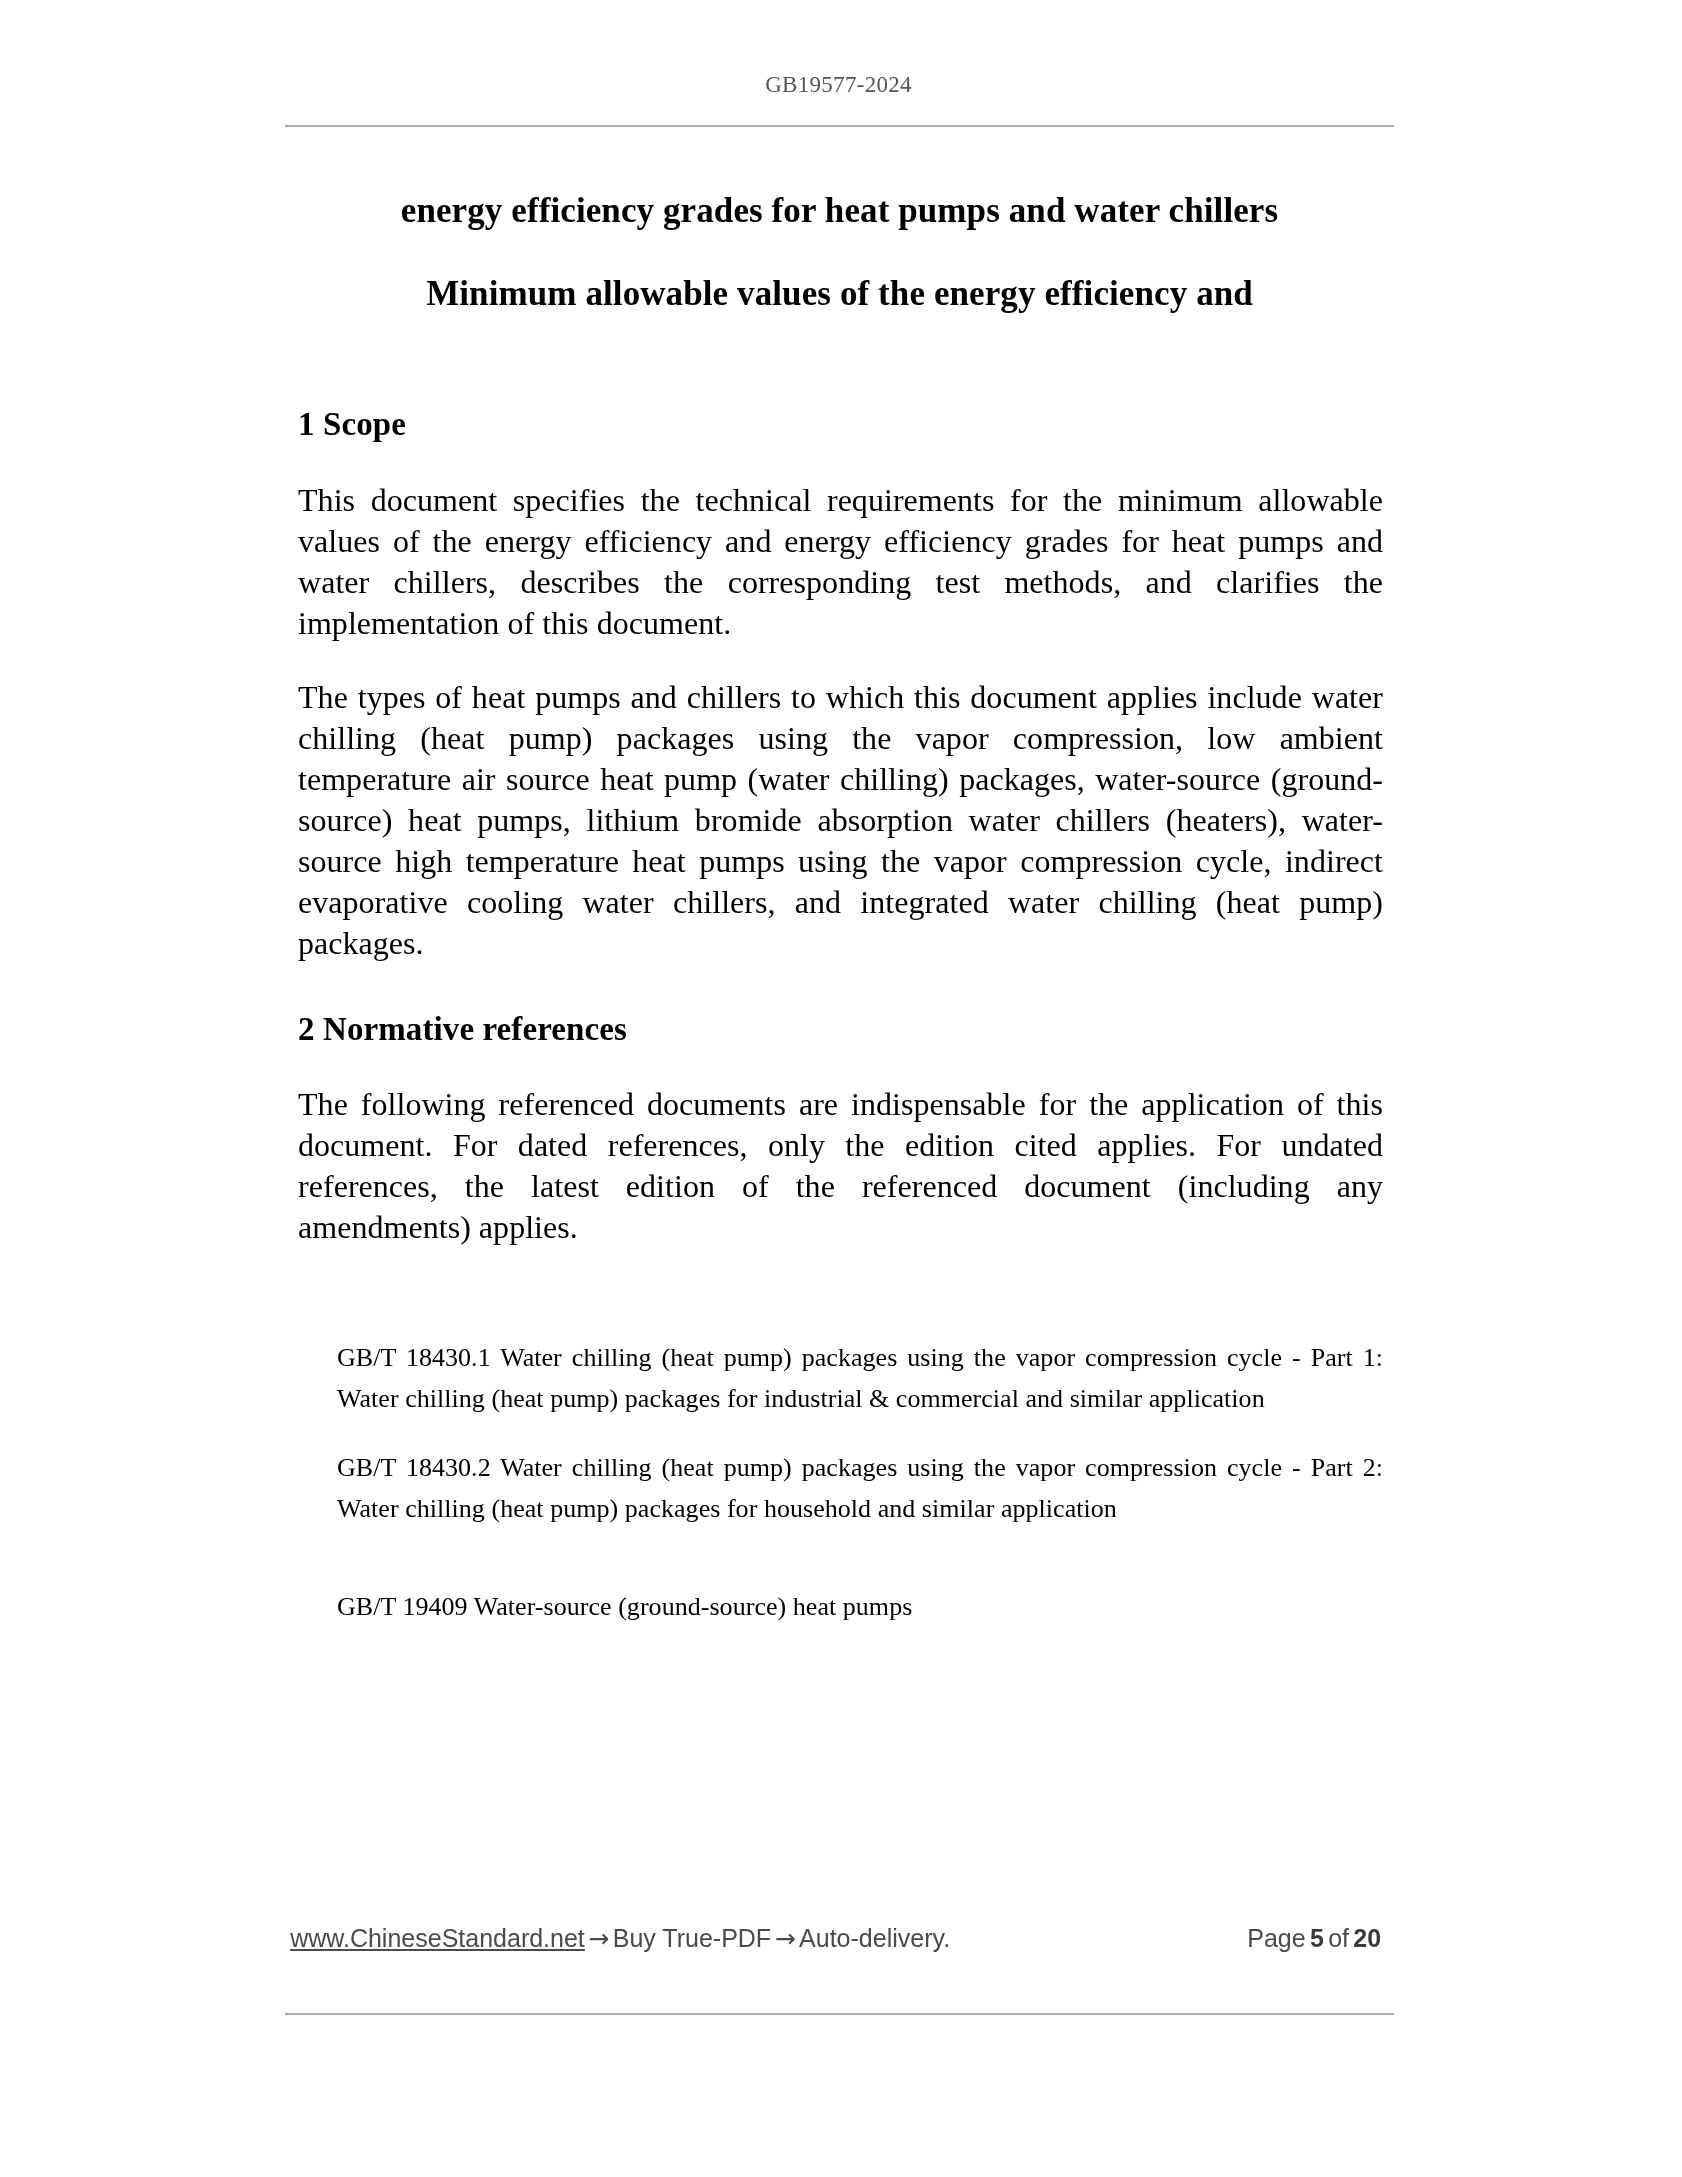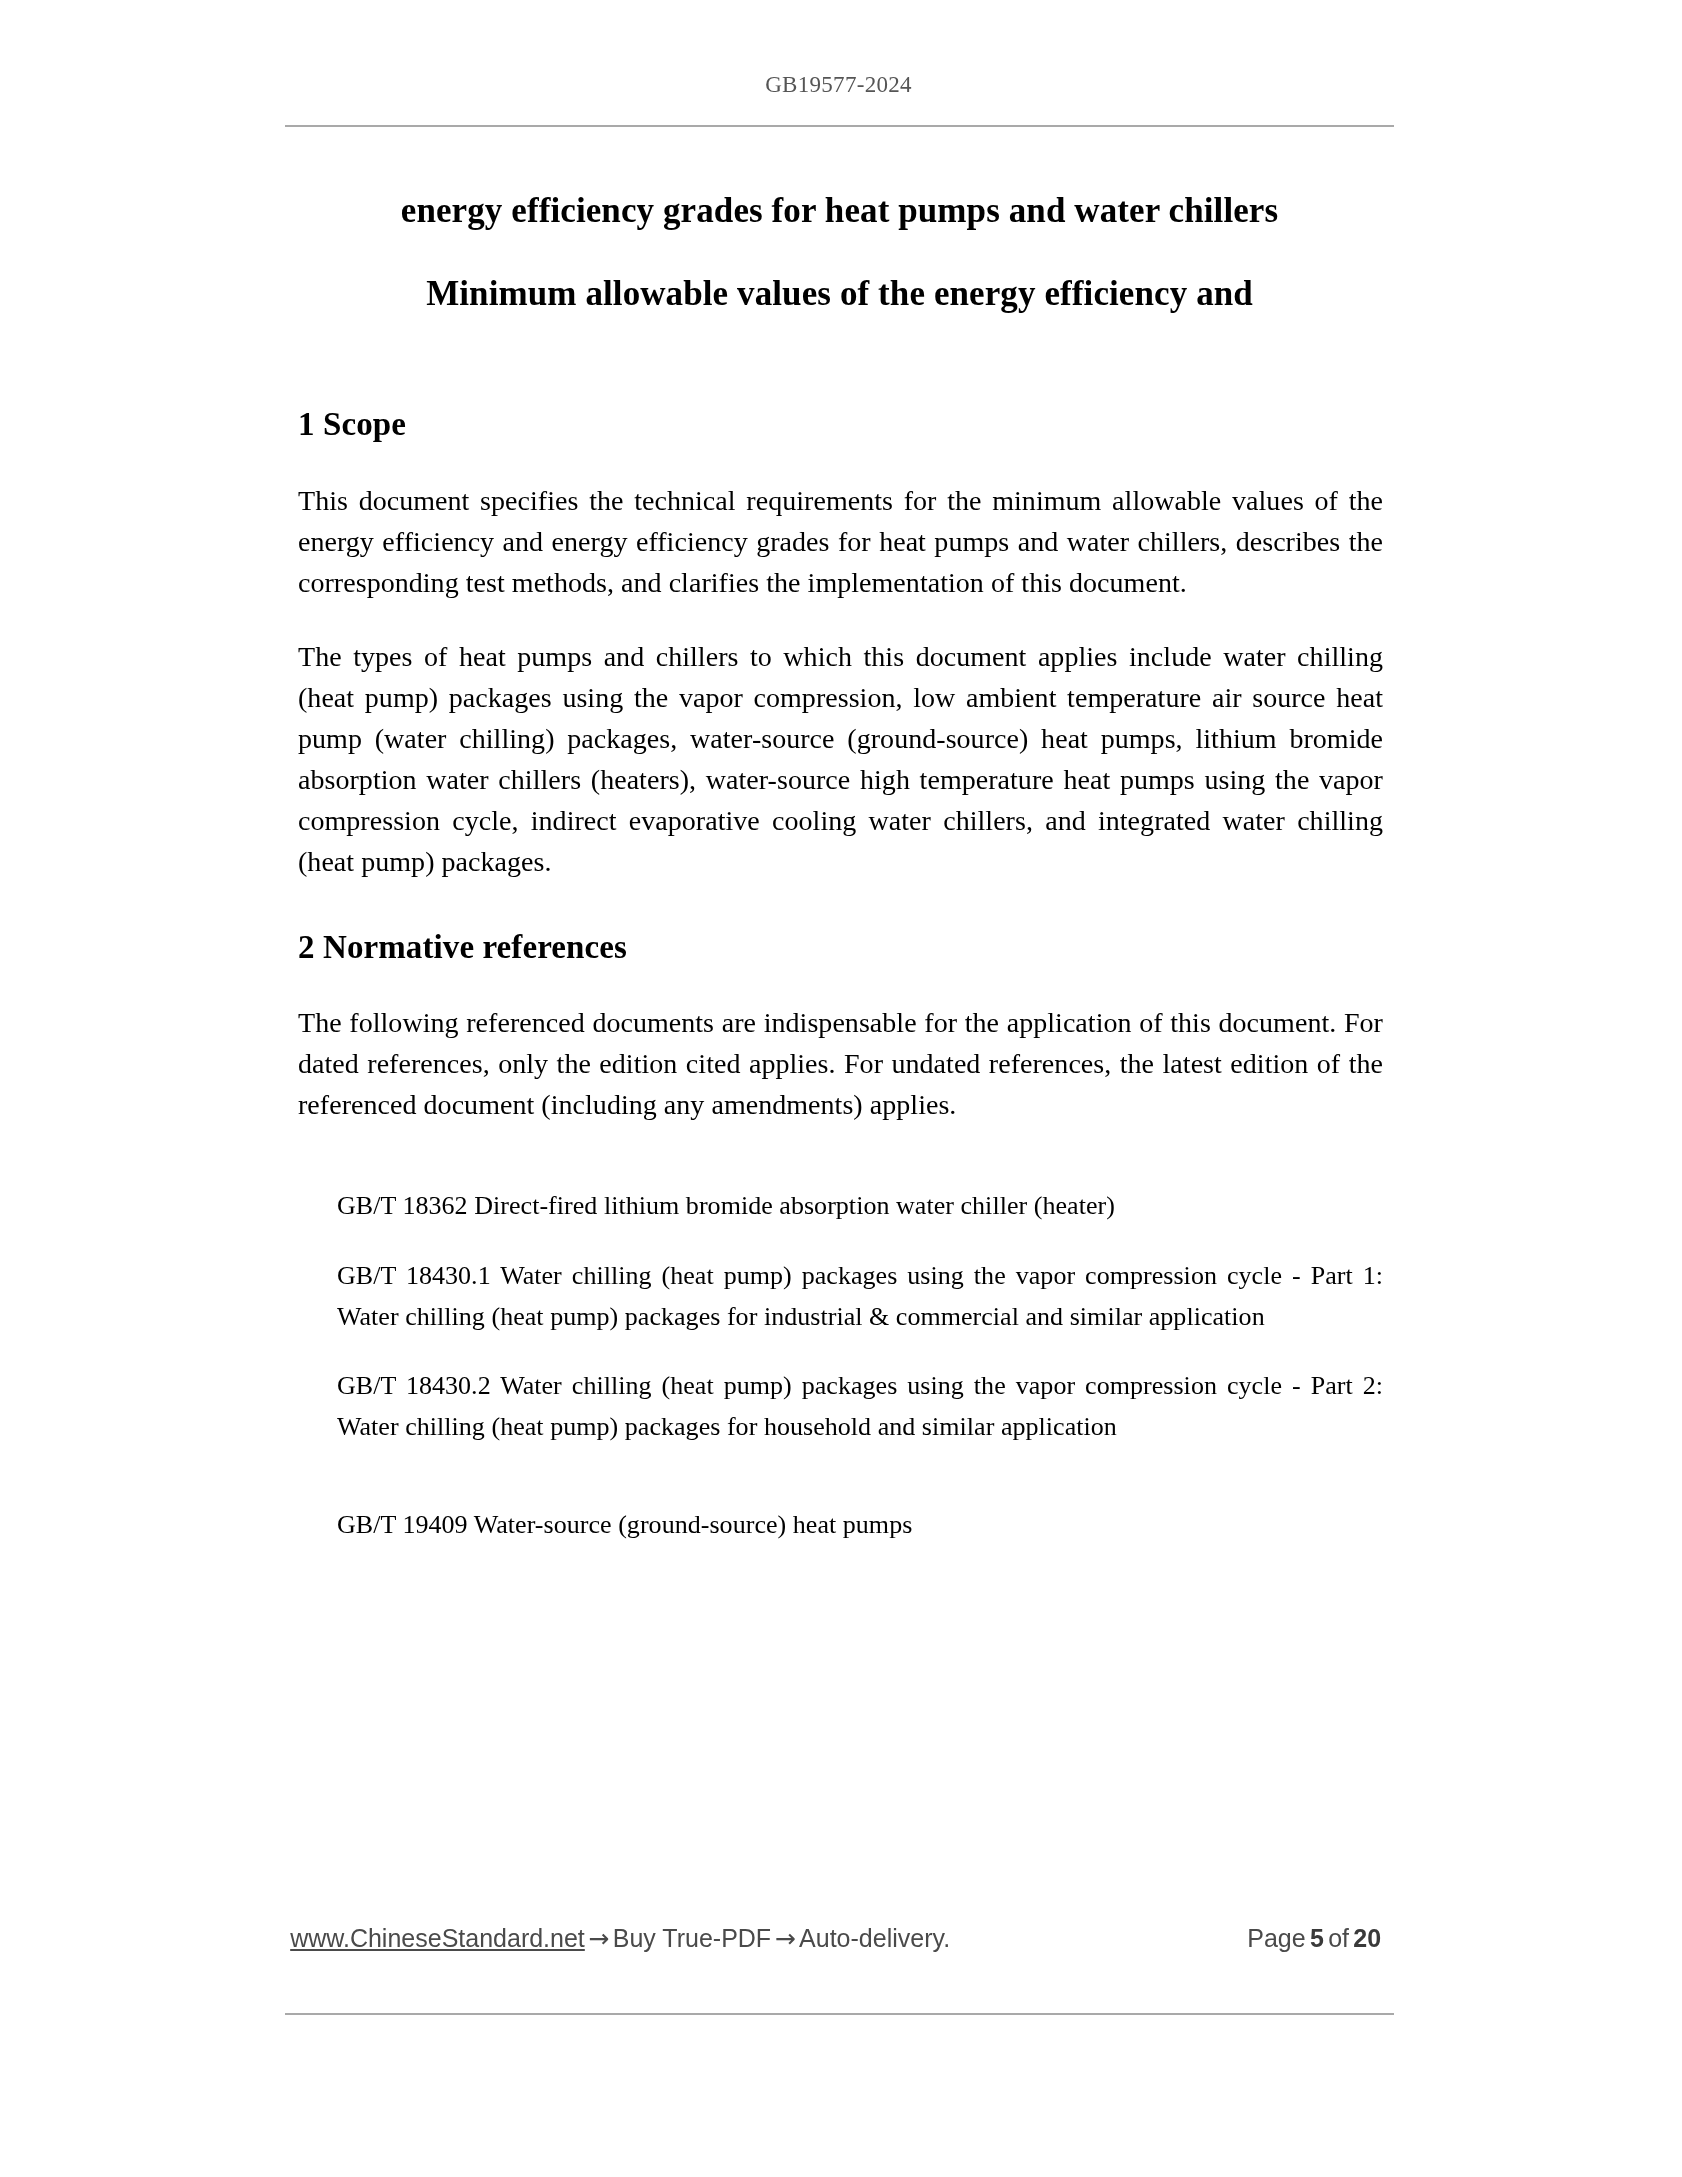--- a/index.html
+++ b/index.html
@@ -75,21 +75,21 @@
   h2.section-heading {
     font-size: 33px;
     font-weight: bold;
     margin: 0;
     padding: 0;
     line-height: 1.15;
     letter-spacing: 0.1px;
   }
 
   p.body-para {
-    font-size: 28px;
+    font-size: 32px;
     line-height: 41px;
     margin: 0;
     padding: 0;
     text-align: justify;
     text-justify: inter-word;
     letter-spacing: 0.04px;
   }
 
   p.ref-item {
     font-size: 26px;
@@ -184,21 +184,20 @@
 
     <h2 class="section-heading">2 Normative references</h2>
     <div class="sp-after-h2"></div>
 
     <p class="body-para">The following referenced documents are indispensable for the application of this document. For dated references, only the edition cited applies. For undated references, the latest edition of the referenced document (including any amendments) applies.</p>
 
     <div class="sp-first-ref"></div>
 
     <div class="sp-ref-gap"></div>
 
-    <p class="ref-item">GB/T 18362 Direct-fired lithium bromide absorption water chiller (heater)</p>
     <div class="sp-ref-gap"></div>
 
     <p class="ref-item">GB/T 18430.1 Water chilling (heat pump) packages using the vapor compression cycle - Part 1: Water chilling (heat pump) packages for industrial &amp; commercial and similar application</p>
     <div class="sp-ref-gap"></div>
 
     <p class="ref-item">GB/T 18430.2 Water chilling (heat pump) packages using the vapor compression cycle - Part 2: Water chilling (heat pump) packages for household and similar application</p>
     <div class="sp-ref-gap"></div>
 
     <div class="sp-ref-gap"></div>
 

